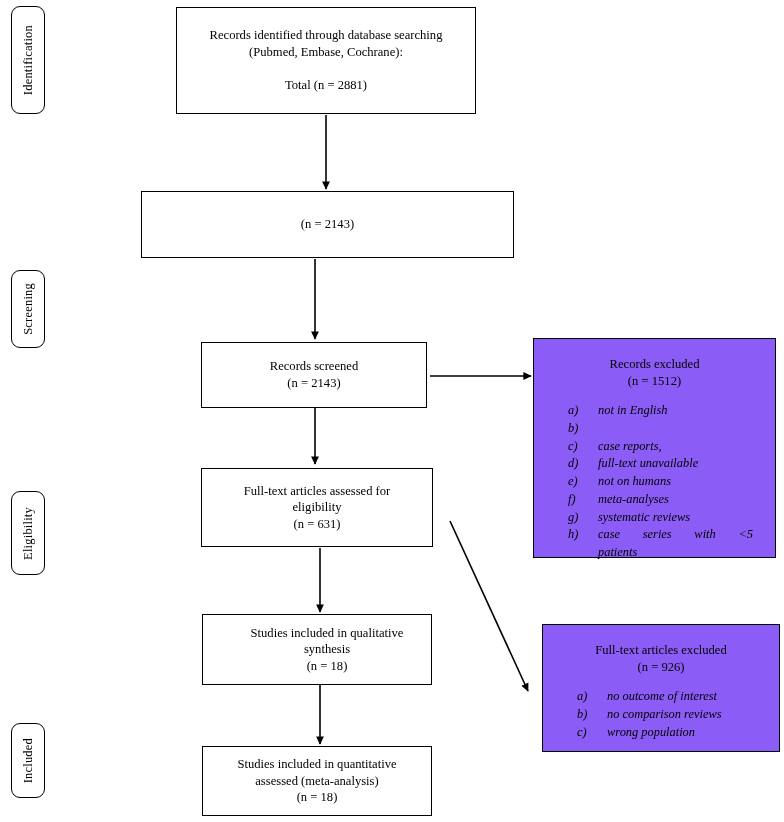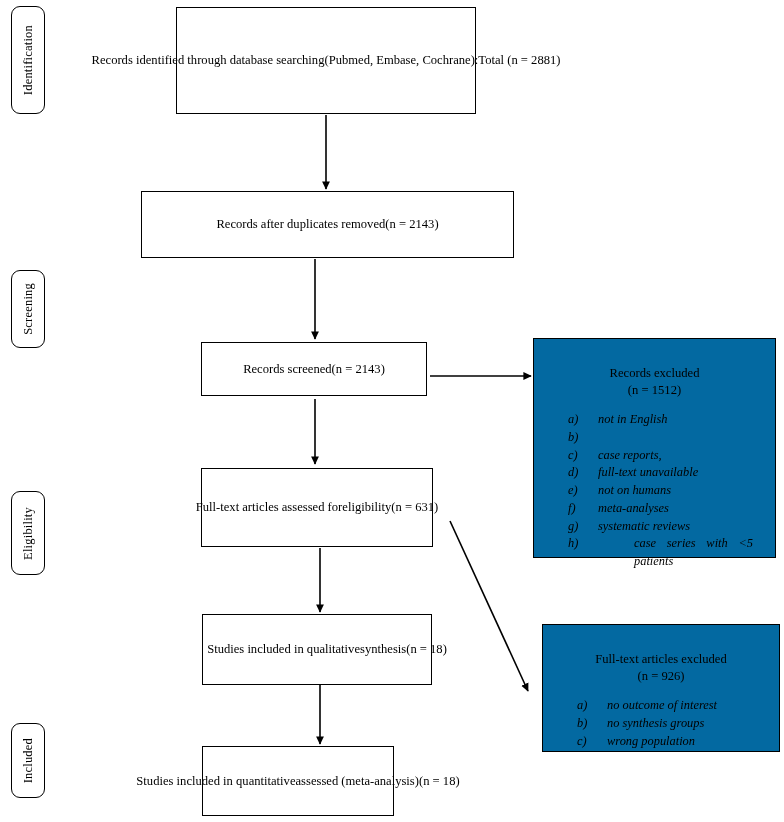--- a/index.html
+++ b/index.html
@@ -43,39 +43,39 @@
     letter-spacing: 0.2px;
     white-space: nowrap;
     line-height: 1;
   }
   .node {
     position: absolute;
     border: 1.4px solid #000000;
     box-sizing: border-box;
     background: #ffffff;
     display: flex;
-    flex-direction: row;
+    flex-direction: column;
     align-items: center;
     justify-content: center;
     text-align: center;
     font-size: 12.6px;
     line-height: 1.32;
     padding: 4px 8px;
   }
   .node .ln { display: block; white-space: pre; }
   .node .gap { display: block; height: 17px; }
 
   .excl {
     position: absolute;
     border: 1.4px solid #000000;
     box-sizing: border-box;
-    background: #0369a1;
+    background: #8b5cf6;
     font-size: 12.6px;
     line-height: 1.32;
-    padding: 26px 12px 10px 12px;
+    padding: 17px 12px 10px 12px;
     display: flex;
     flex-direction: column;
   }
   .excl-head {
     text-align: center;
     white-space: pre-line;
     margin-bottom: 13px;
   }
   .excl-list {
     list-style: none;
@@ -92,21 +92,20 @@
     width: 30px;
     flex: 0 0 30px;
     font-style: italic;
   }
   .excl-list li .itxt {
     flex: 1 1 auto;
   }
   .excl-list li.justified .itxt {
     text-align: justify;
     text-align-last: justify;
-    margin-left: 36px;
   }
   .excl-list li.justified .itxt .tail {
     display: block;
     text-align: left;
     text-align-last: left;
   }
 </style>
 </head>
 <body>
 
@@ -151,42 +150,41 @@
   </svg>
 
   <div class="node" style="left:176px; top:7px; width:300px; height:107px;">
     <span class="ln">Records identified through database searching</span>
     <span class="ln">(Pubmed, Embase, Cochrane):</span>
     <span class="gap"></span>
     <span class="ln">Total (n = 2881)</span>
   </div>
 
   <div class="node" style="left:141px; top:191px; width:373px; height:67px;">
-    <span class="ln">Records after duplicates removed</span>
     <span class="ln">(n = 2143)</span>
   </div>
 
-  <div class="node" style="left:201px; top:342px; width:226px; height:54px;">
+  <div class="node" style="left:201px; top:342px; width:226px; height:66px;">
     <span class="ln">Records screened</span>
     <span class="ln">(n = 2143)</span>
   </div>
 
   <div class="node" style="left:201px; top:468px; width:232px; height:79px;">
     <span class="ln">Full-text articles assessed for</span>
     <span class="ln">eligibility</span>
     <span class="ln">(n = 631)</span>
   </div>
 
   <div class="node" style="left:202px; top:614px; width:230px; height:71px;padding-left:28px;">
     <span class="ln">Studies included in qualitative</span>
     <span class="ln">synthesis</span>
     <span class="ln">(n = 18)</span>
   </div>
 
-  <div class="node" style="left:202px; top:746px; width:192px; height:70px;">
+  <div class="node" style="left:202px; top:746px; width:230px; height:70px;">
     <span class="ln">Studies included in quantitative</span>
     <span class="ln">assessed (meta-analysis)</span>
     <span class="ln">(n = 18)</span>
   </div>
 
   <div class="excl" style="left:533px; top:338px; width:243px; height:220px;">
     <div class="excl-head">Records excluded
 (n = 1512)</div>
     <ul class="excl-list">
       <li>
@@ -226,21 +224,21 @@
   <div class="excl" style="left:542px; top:624px; width:238px; height:128px;">
     <div class="excl-head">Full-text articles excluded
 (n = 926)</div>
     <ul class="excl-list">
       <li>
         <span class="marker">a)</span>
         <span class="itxt">no outcome of interest</span>
       </li>
       <li>
         <span class="marker">b)</span>
-        <span class="itxt">no synthesis groups</span>
+        <span class="itxt">no comparison reviews</span>
       </li>
       <li>
         <span class="marker">c)</span>
         <span class="itxt">wrong population</span>
       </li>
     </ul>
   </div>
 
 </div>
 

